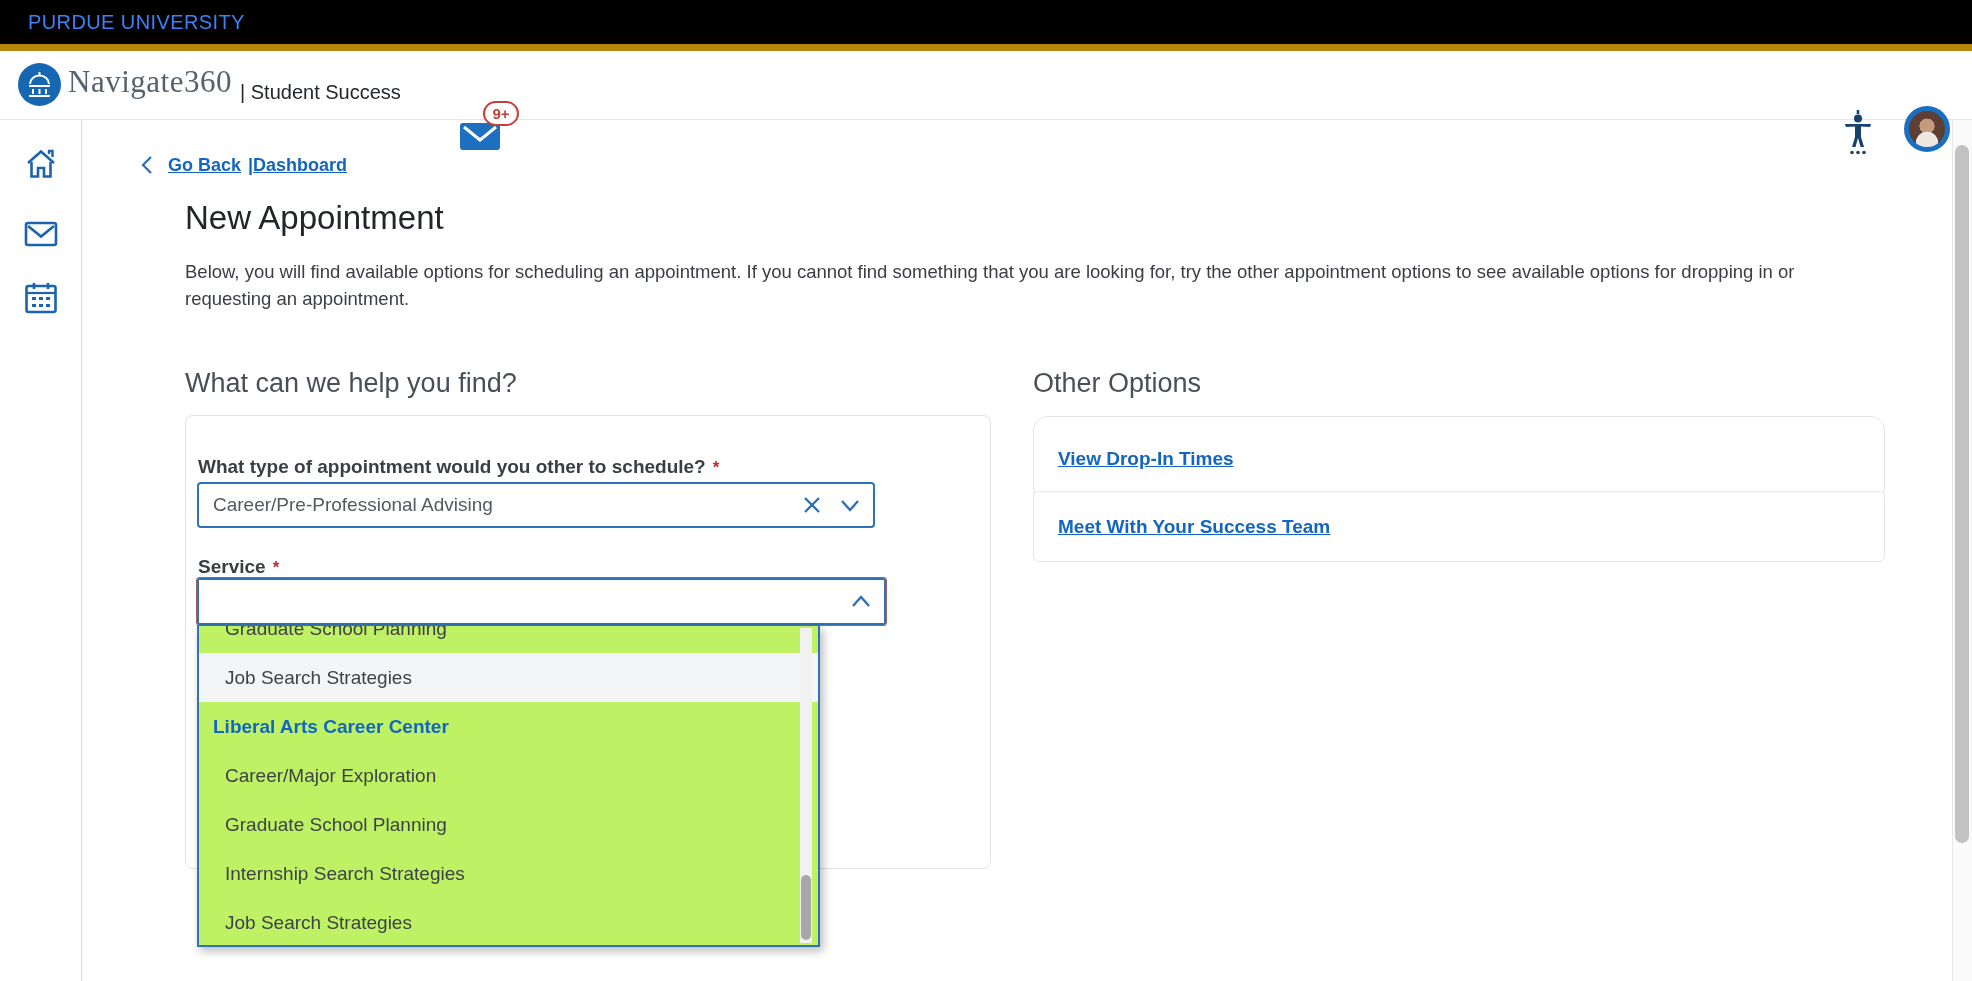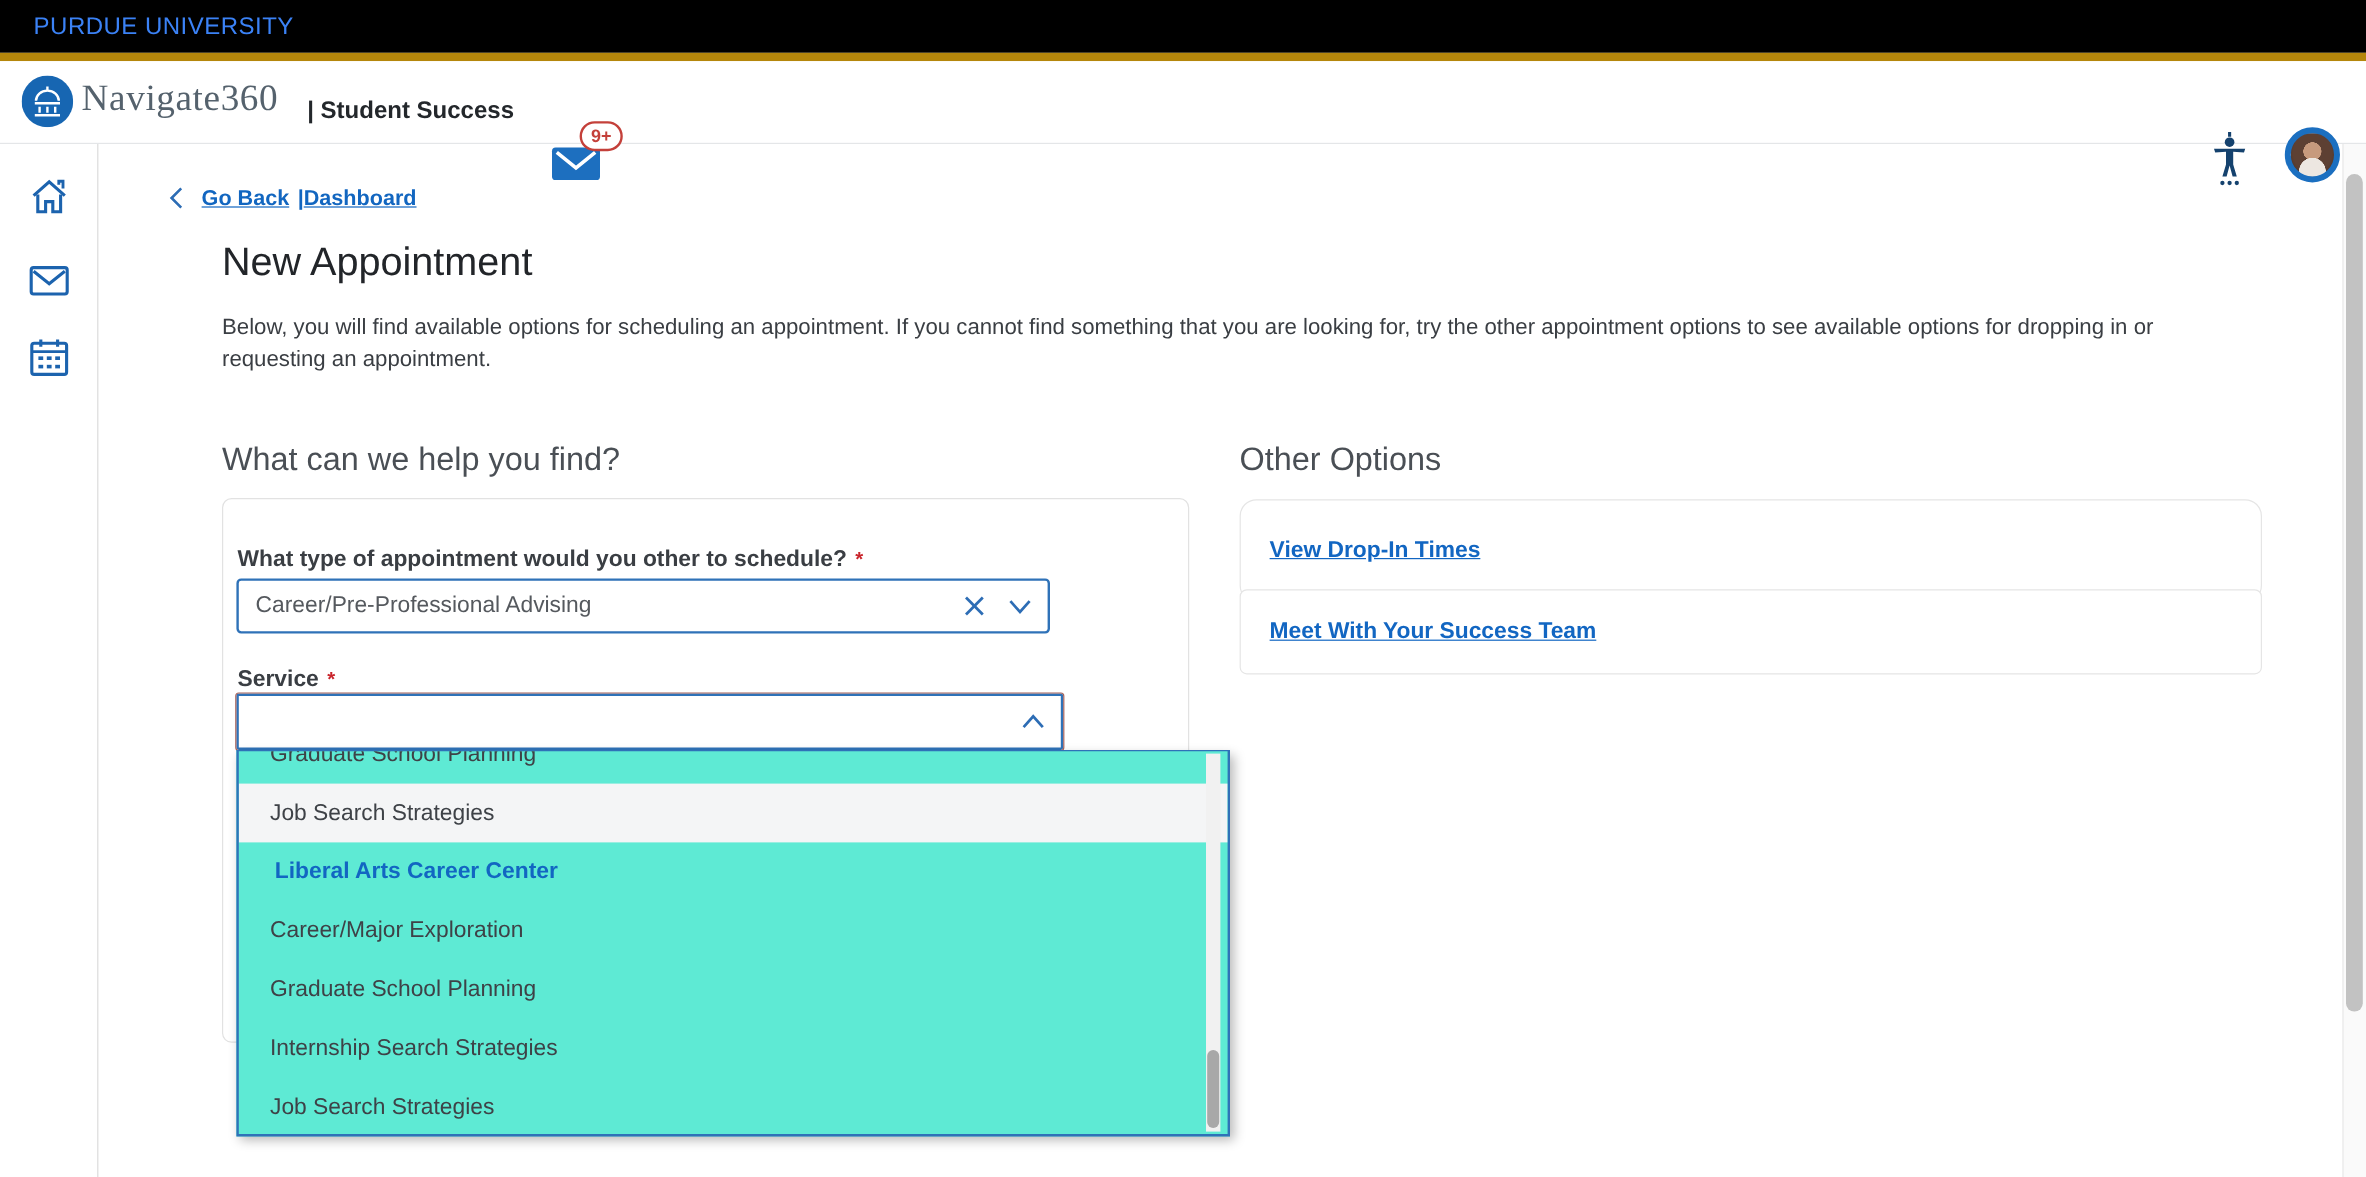--- a/index.html
+++ b/index.html
@@ -14,21 +14,21 @@
     position:absolute; top:0; left:0; right:0; height:44px; background:#000000;
     color:#3b82f6; display:flex; align-items:center; padding-left:28px;
     font-size:20px; font-weight:500; letter-spacing:.4px;
   }
   .goldbar { position:absolute; top:44px; left:0; right:0; height:7px; background:#B5860B; }
 
   
   .header { position:absolute; top:51px; left:0; right:0; height:69px; background:#fff; border-bottom:1px solid #E4E6E8; }
   .logo { position:absolute; left:18px; top:12px; width:43px; height:43px; }
   .brand { position:absolute; left:68px; top:13px; font-family:"Liberation Serif", serif; font-size:31px; color:#55626D; letter-spacing:.5px; }
-  .brand-suffix { position:absolute; left:256px; top:30px; font-size:20px; color:#23272B; font-weight:700; }
+  .brand-suffix { position:absolute; left:240px; top:30px; font-size:20px; color:#23272B; font-weight:400; }
   .mail-wrap { position:absolute; left:459px; top:68px; width:42px; height:32px; cursor:pointer; }
   .mail-badge {
     position:absolute; left:483px; top:50px; min-width:36px; height:25px;
     background:#fff; border:2px solid #C4403A; border-radius:13px; color:#C4403A;
     font-size:15px; font-weight:700; display:flex; align-items:center; justify-content:center; padding:0 7px;
   }
   .a11y-icon { position:absolute; left:1843px; top:59px; width:30px; height:46px; cursor:pointer; }
   .avatar {
     position:absolute; left:1904px; top:55px; width:46px; height:46px; border-radius:50%;
     border:5px solid #1B6FC0; overflow:hidden; cursor:pointer;
@@ -74,28 +74,28 @@
   .icon-btn { width:22px; height:22px; cursor:pointer; }
 
   .select2 {
     position:absolute; left:197px; top:578px; width:689px; height:47px; background:#fff;
     border:2px solid #2F72B8; outline:1px solid #A6625A; border-radius:2px;
     display:flex; align-items:center; padding:0 14px; font-size:19px; color:#55595E; cursor:text;
   }
 
   
   .dropdown {
-    position:absolute; left:197px; top:625px; width:828px; height:322px; background:#5eead4;
+    position:absolute; left:197px; top:625px; width:623px; height:322px; background:#bef264;
     border:2px solid #2F72B8; border-top:1px solid #2F72B8; overflow:hidden;
     box-shadow:3px 4px 9px rgba(0,0,0,0.28); z-index:5;
   }
   .dd-inner { position:absolute; top:-22px; left:0; right:0; }
   .dd-row { height:49px; display:flex; align-items:center; padding-left:26px; font-size:19px; color:#3E4247; cursor:pointer; }
   .dd-row.hover { background:#F4F5F6; }
-  .dd-row.group { padding-left:14px; font-weight:700; color:#1266C2; cursor:default;margin-left:16px; }
+  .dd-row.group { padding-left:14px; font-weight:700; color:#1266C2; cursor:default; }
   .dd-scroll-track { position:absolute; right:6px; top:2px; bottom:2px; width:12px; background:#F1F1F1; }
   .dd-scroll-thumb { position:absolute; right:7px; bottom:5px; width:10px; height:65px; background:#A8A8A8; border-radius:5px; cursor:grab; }
 
   
   .opt-card {
     position:absolute; left:1033px; width:852px; background:#fff; border:1px solid #E5E5E5;
     border-radius:6px; display:flex; align-items:center; padding-left:24px;
   }
   .opt-card.a { top:416px; height:86px;border-radius:14px; }
   .opt-card.b { top:491px; height:71px; }

